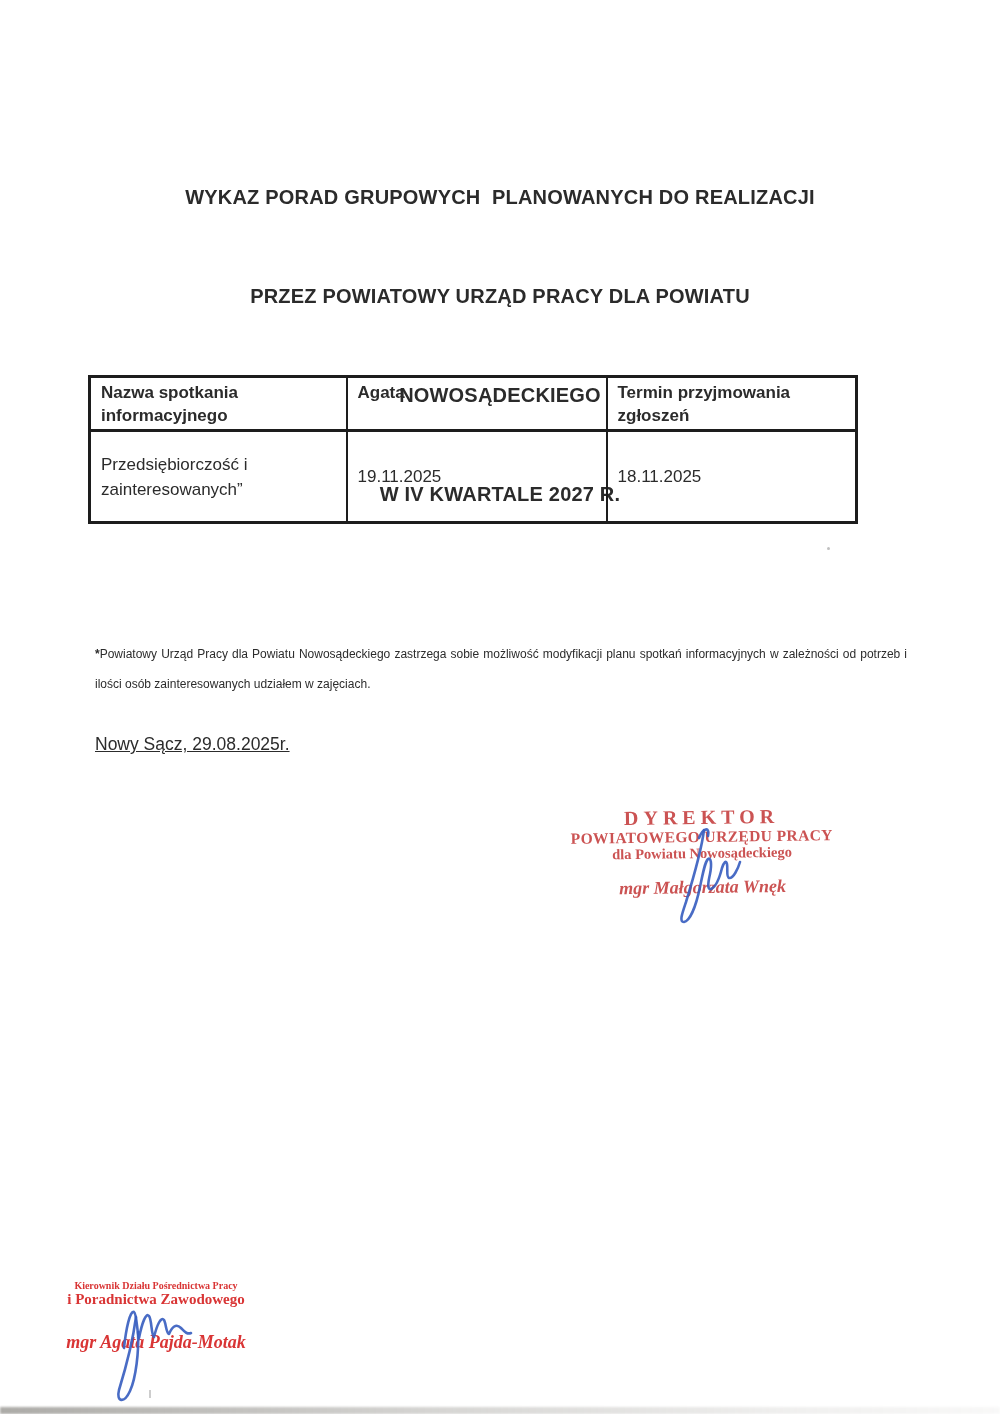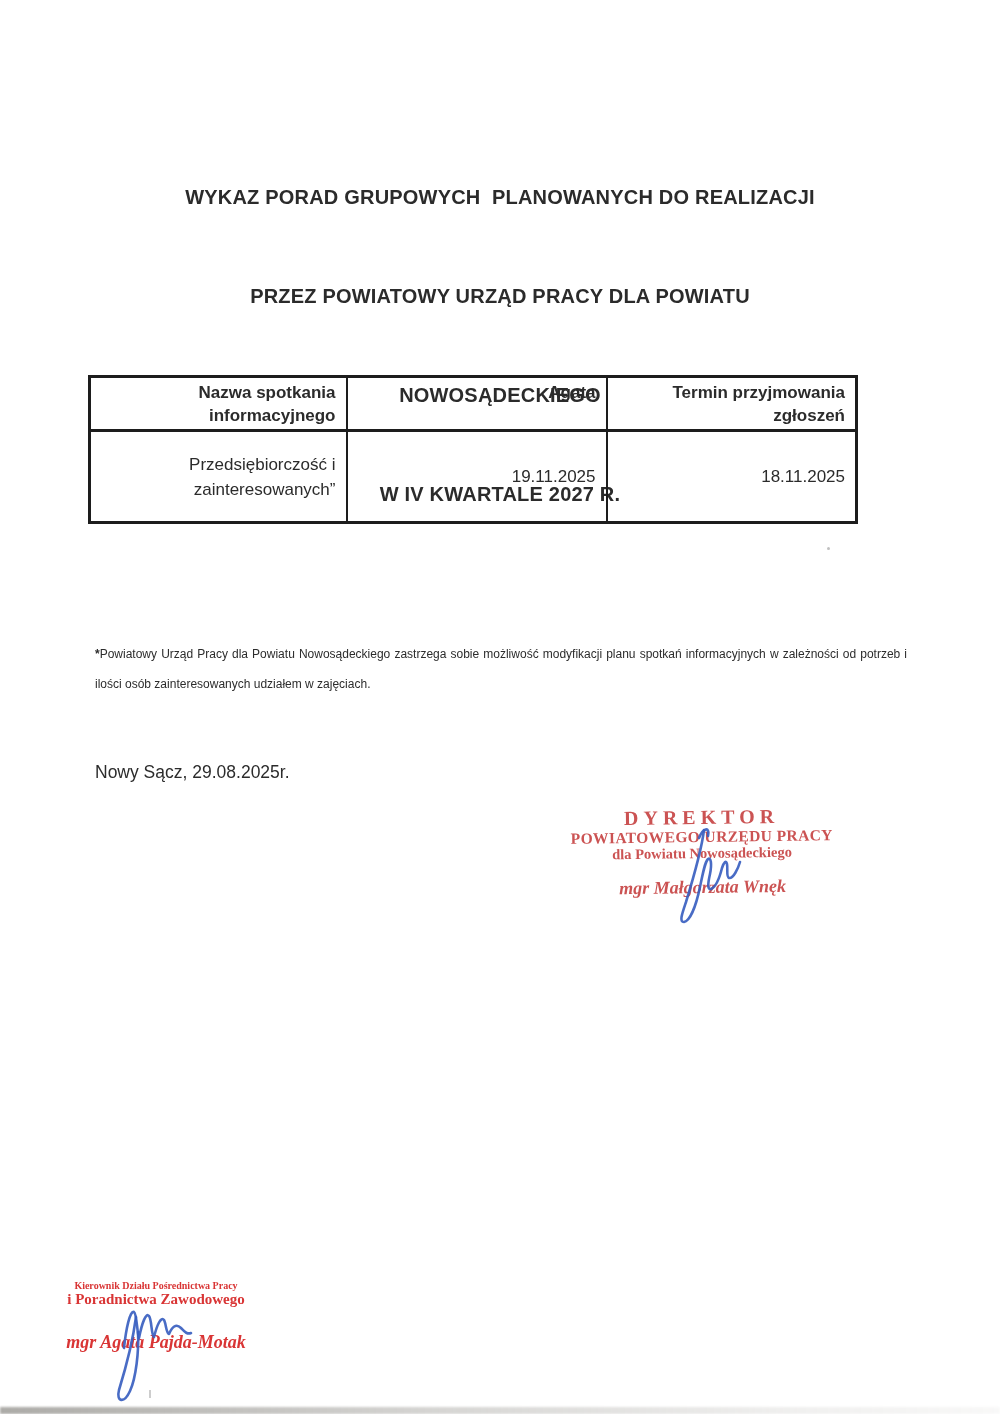--- a/index.html
+++ b/index.html
@@ -31,42 +31,42 @@
   .schedule-table{
     position:absolute;left:88px;top:375px;
     border-collapse:collapse;table-layout:fixed;
     border:3px solid var(--border);
   }
   .schedule-table col.c1{width:257px;}
   .schedule-table col.c2{width:260px;}
   .schedule-table col.c3{width:250px;}
   .schedule-table th,.schedule-table td{
     border:2px solid var(--border);
-    text-align:right;
+    text-align:left;
     font-size:17px;color:#2b2b2b;
     padding:2px 10px;
   }
   .schedule-table th{
     height:48px;vertical-align:top;
     font-weight:bold;line-height:23px;padding-top:3px;
     border-bottom-width:3px;
   }
   .schedule-table td{
     height:92px;vertical-align:middle;line-height:25px;
   }
   
   .note{
     position:absolute;left:95px;top:640px;width:812px;
     font-size:12px;line-height:29.5px;
     text-align:justify;color:#2c2c2c;
   }
   .note .ast{font-weight:bold;}
   .dateline{
-    position:absolute;left:95px;top:762px;
-    font-size:17.5px;color:#2c2c2c;
+    position:absolute;left:95px;top:734px;
+    font-size:17.5px;color:#2c2c2c;text-decoration:underline;
   }
   
   .stamp{
     position:absolute;text-align:center;
     font-family:"Liberation Serif","DejaVu Serif",serif;
   }
   .stamp-director{
     left:552px;top:806px;width:300px;
     color:var(--stamp-red);
     transform:rotate(-0.8deg);

